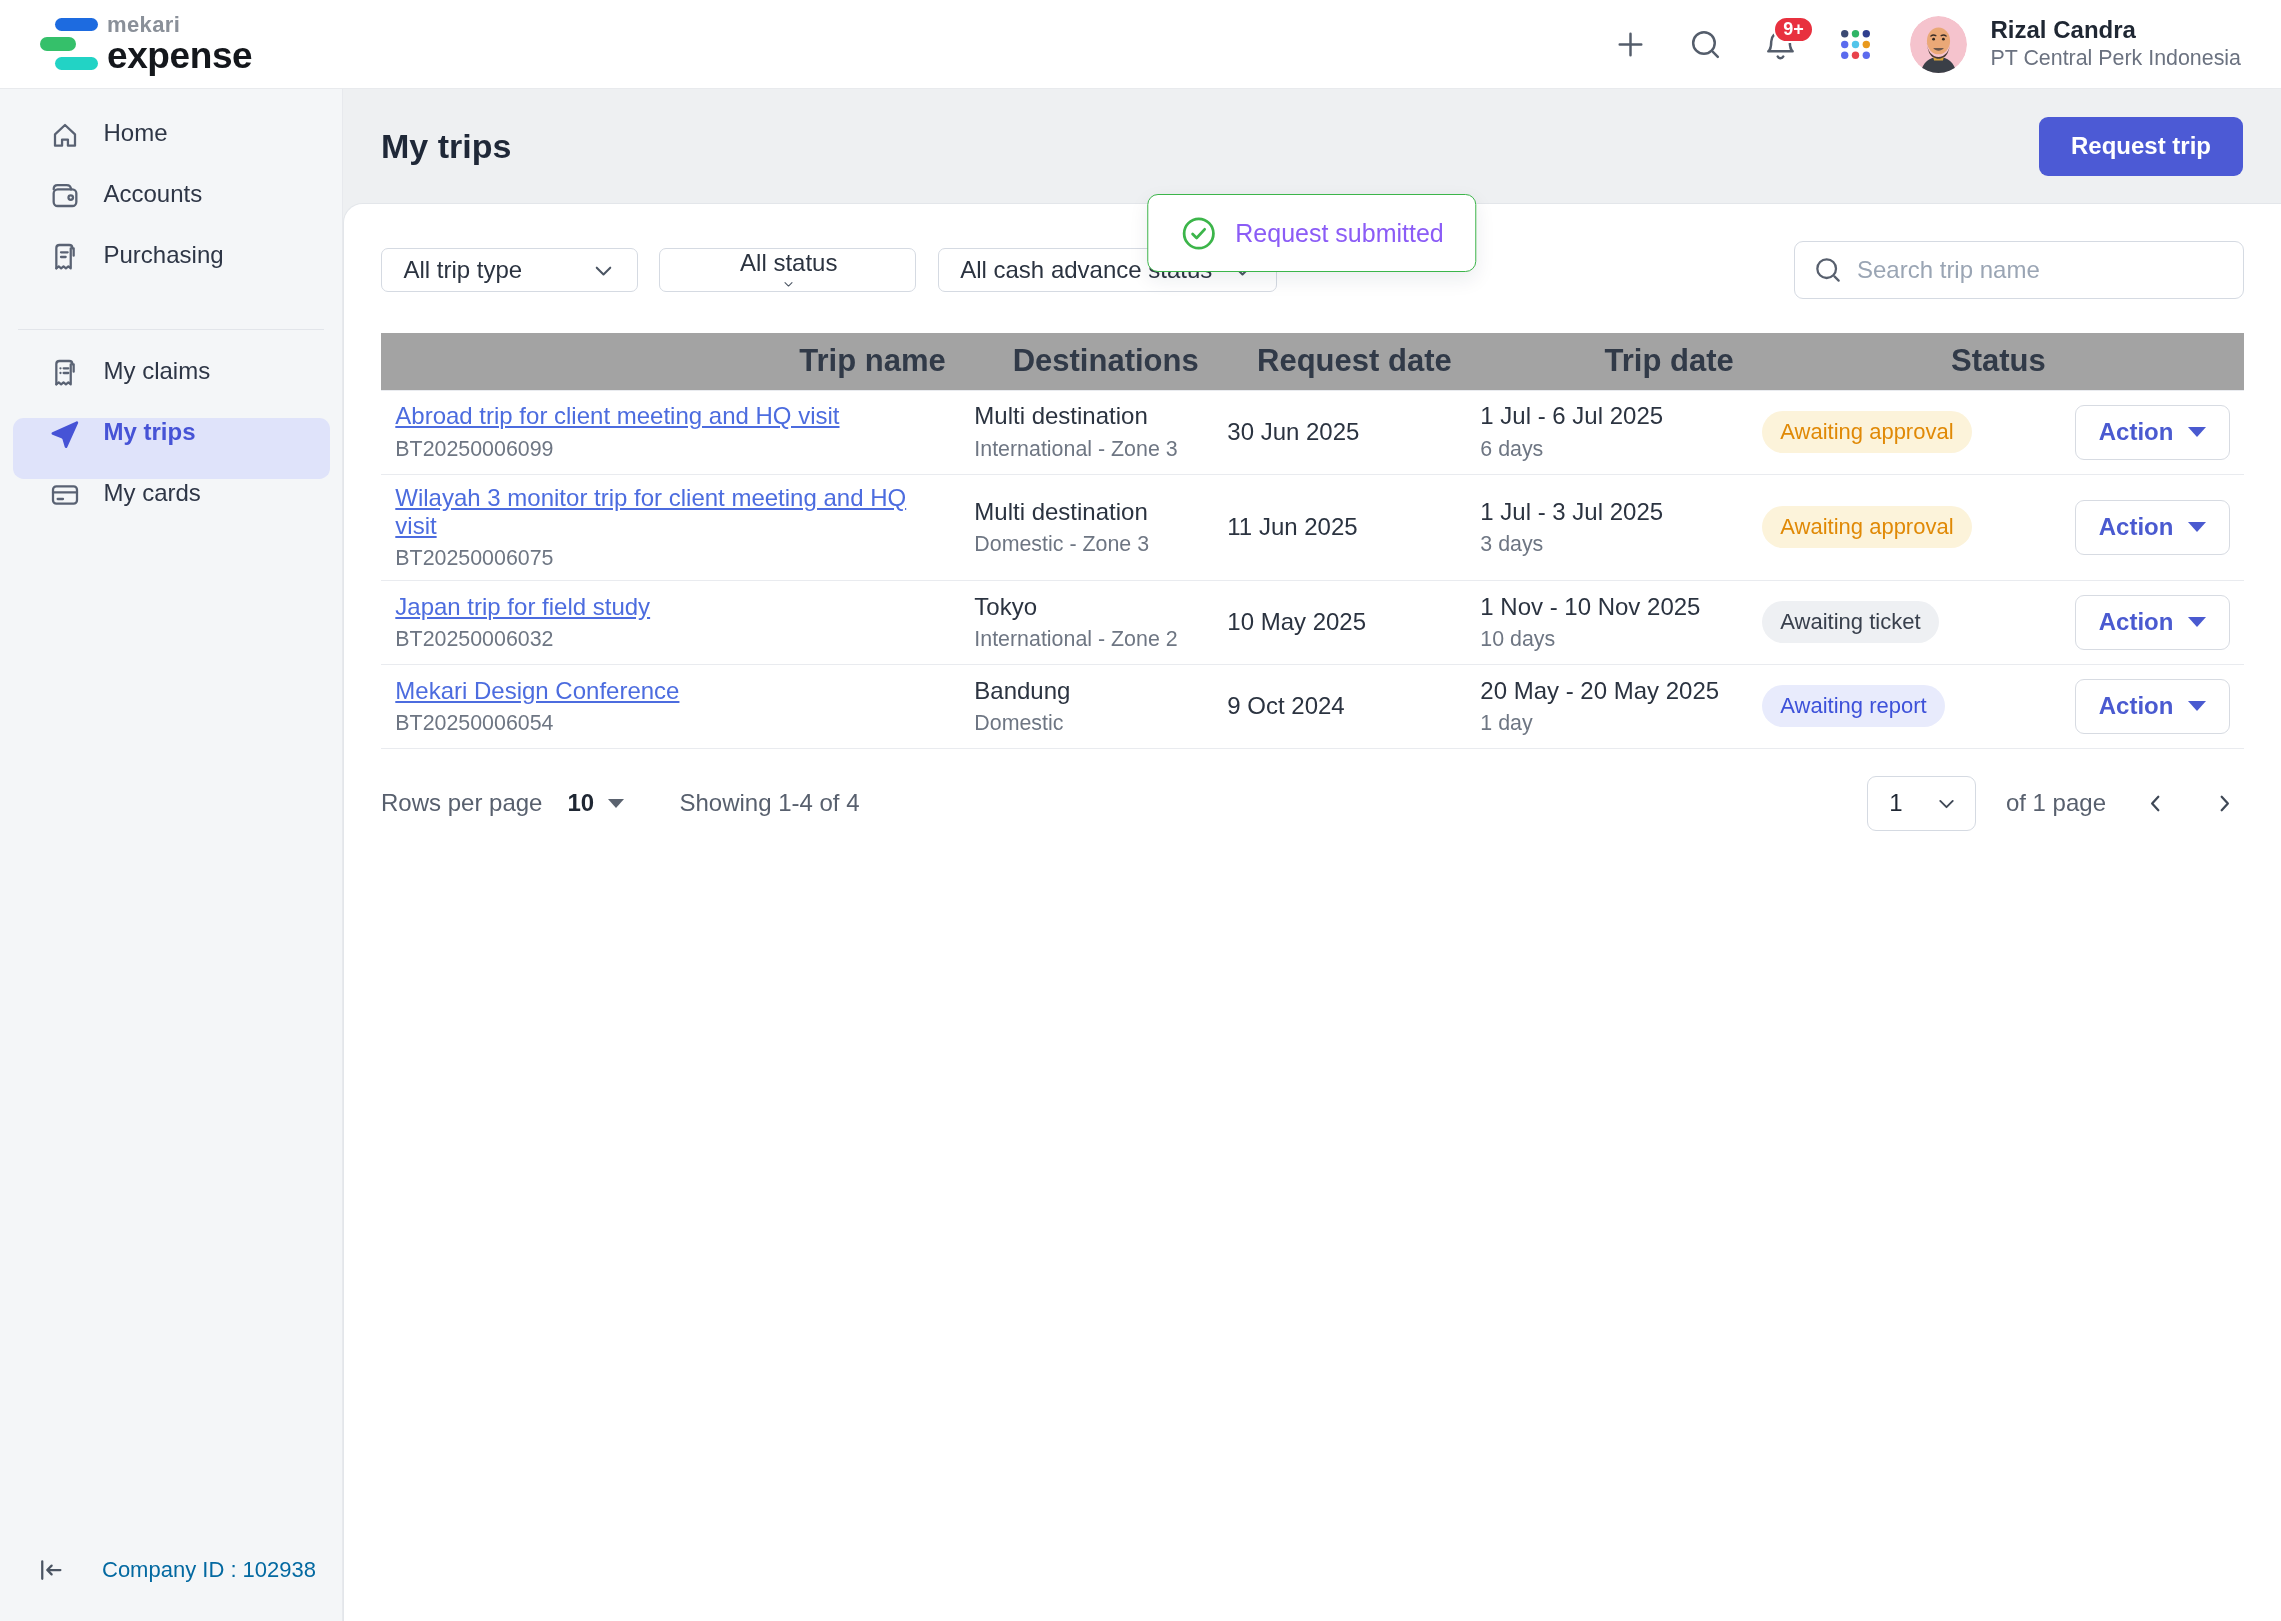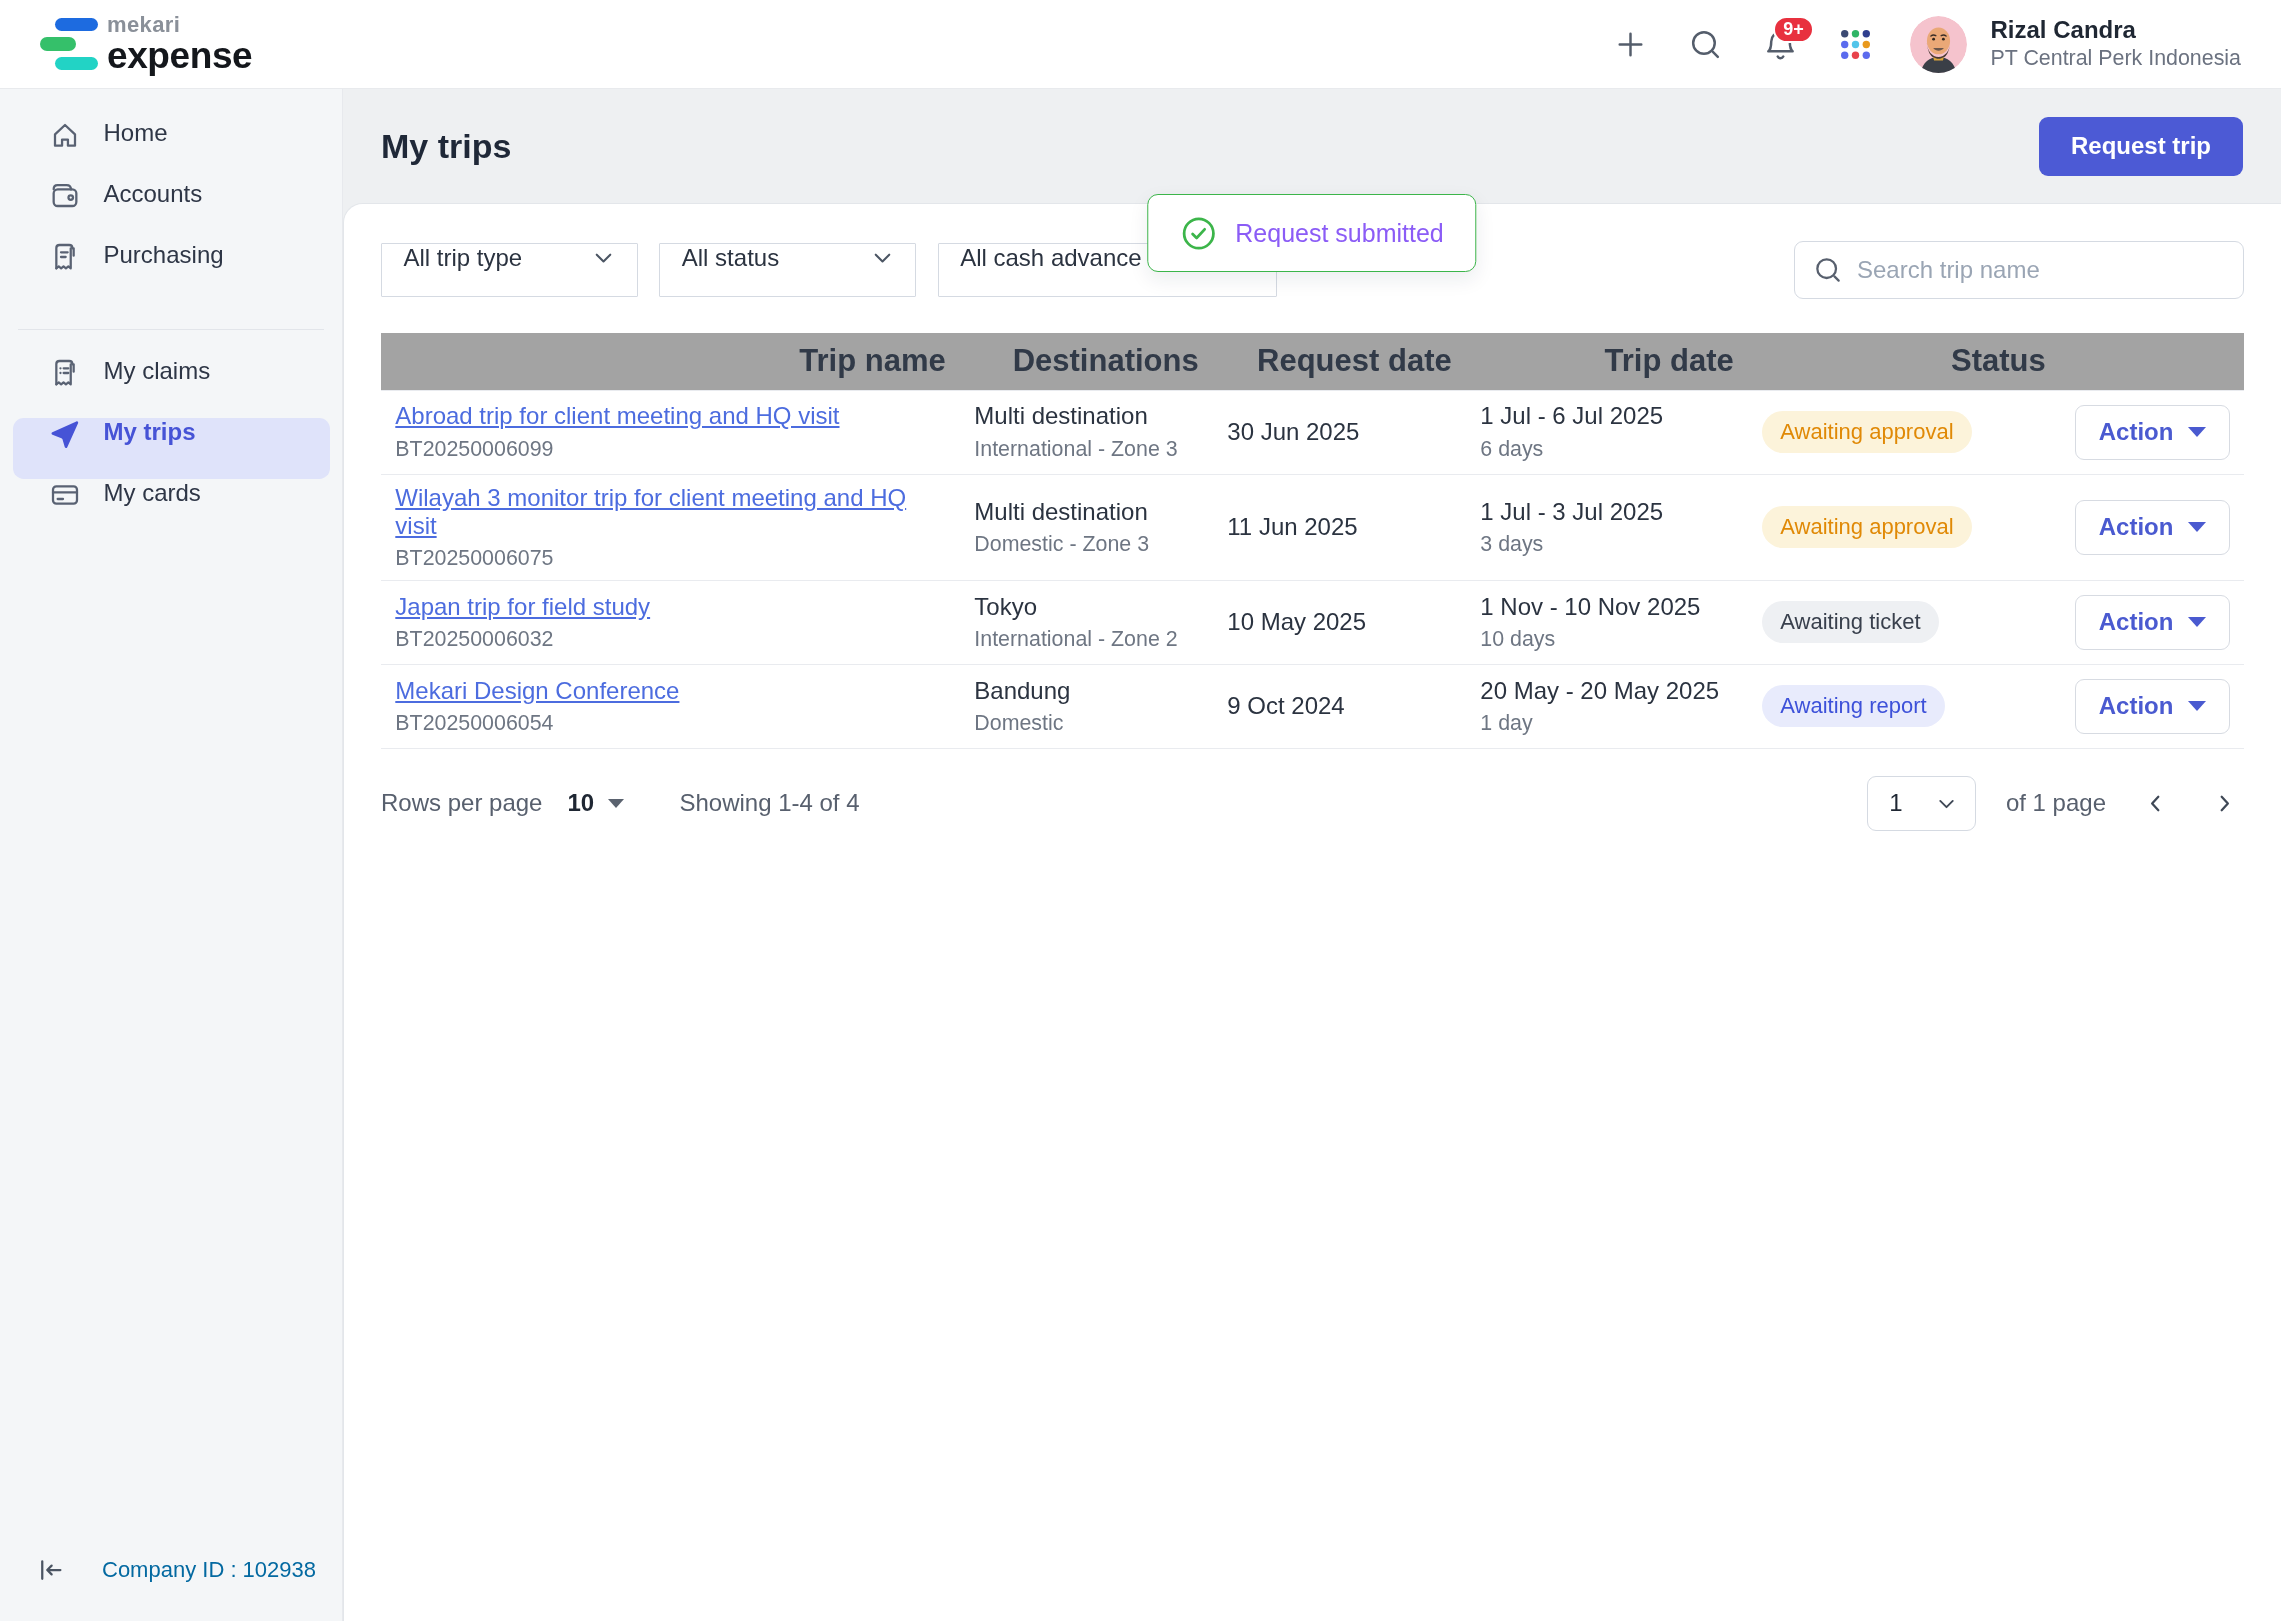--- a/index.html
+++ b/index.html
@@ -57,26 +57,26 @@
            display:flex; align-items:center; gap:18px; padding:0 32px; height:78px;
            box-shadow:0 7.1px 19.6px rgba(30,40,60,.08); z-index:20; }
   .toast svg { width:37px; height:37px; flex:none; }
   .toast-msg { font-size:25px; color:#8b5cf6; }
 
   
   .card { position:absolute; top:114px; left:0; right:0; bottom:0; background:#ffffff;
           border-top:0.9px solid #e3e6ea; border-left:0.9px solid #e3e6ea;
           border-top-left-radius:19.6px; padding:37px; }
   .filters { display:flex; align-items:center; gap:21.4px; }
-  .select { height:54px; border:1.3px solid #d5dae2; border-radius:1px; background:#fff;
-            display:flex; justify-content:space-between;
+  .select { height:44px; border:1.3px solid #d5dae2; border-radius:7px; background:#fff;
+            display:flex; align-items:center; justify-content:space-between;
             padding:0 19.6px 0 21.4px; font-size:24px; color:#2b3340; cursor:pointer; }
   .select svg { width:27px; height:27px; color:#4b5563; }
   .sel-trip  { width:257px; }
-  .sel-status{ width:257px; }
+  .sel-status{ width:257px;flex-direction:column; }
   .sel-cash  { width:339px; }
   .filters-spacer { flex:1; }
   .search-wrap { position:relative; width:450px; }
   .search-wrap svg { position:absolute; left:18px; top:12.5px; width:32px; height:32px; color:#58606e; }
   .search-input { width:100%; height:58px; border:1.3px solid #d5dae2; border-radius:9px;
                   padding:0 18px 0 62px; font-size:24px; color:#2b3340; outline:none;
                   font-family:"Liberation Sans", sans-serif; }
   .search-input::placeholder { color:#9aa5b4; }
 
   

